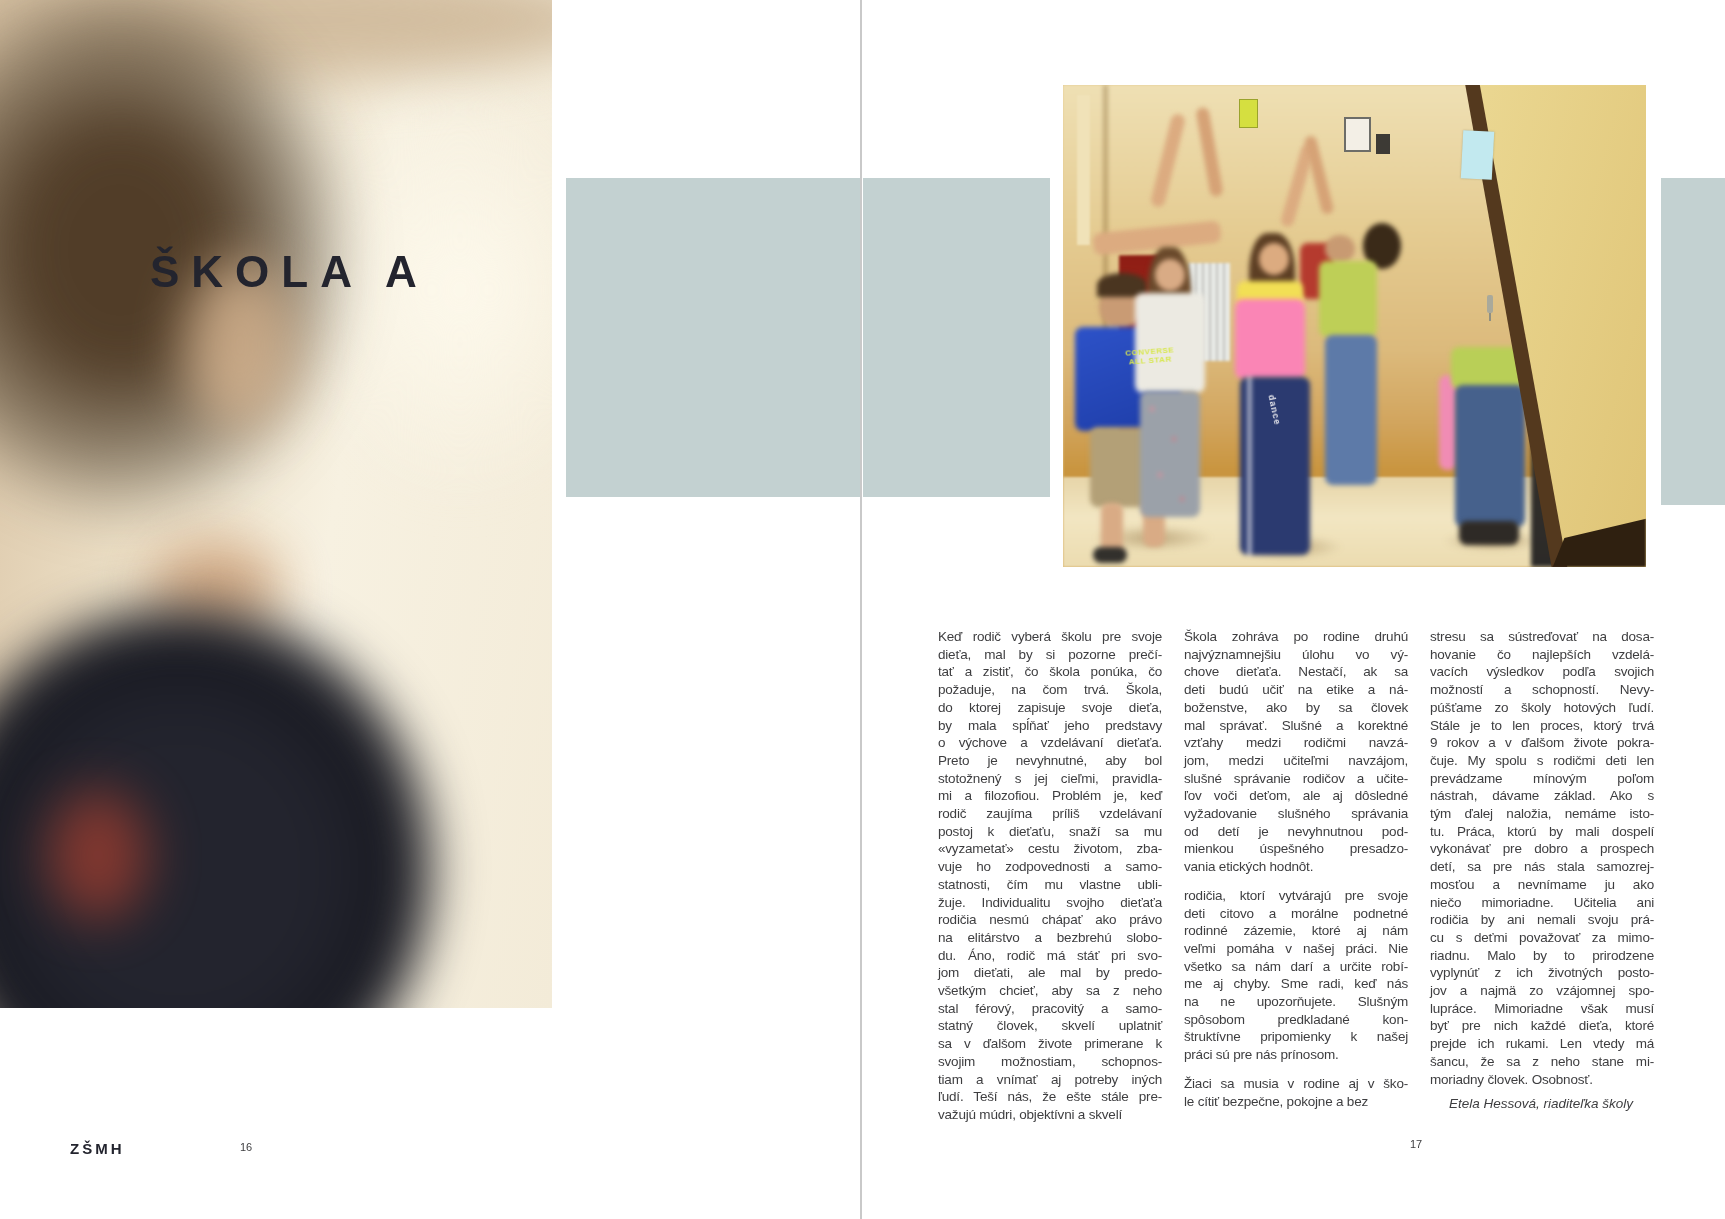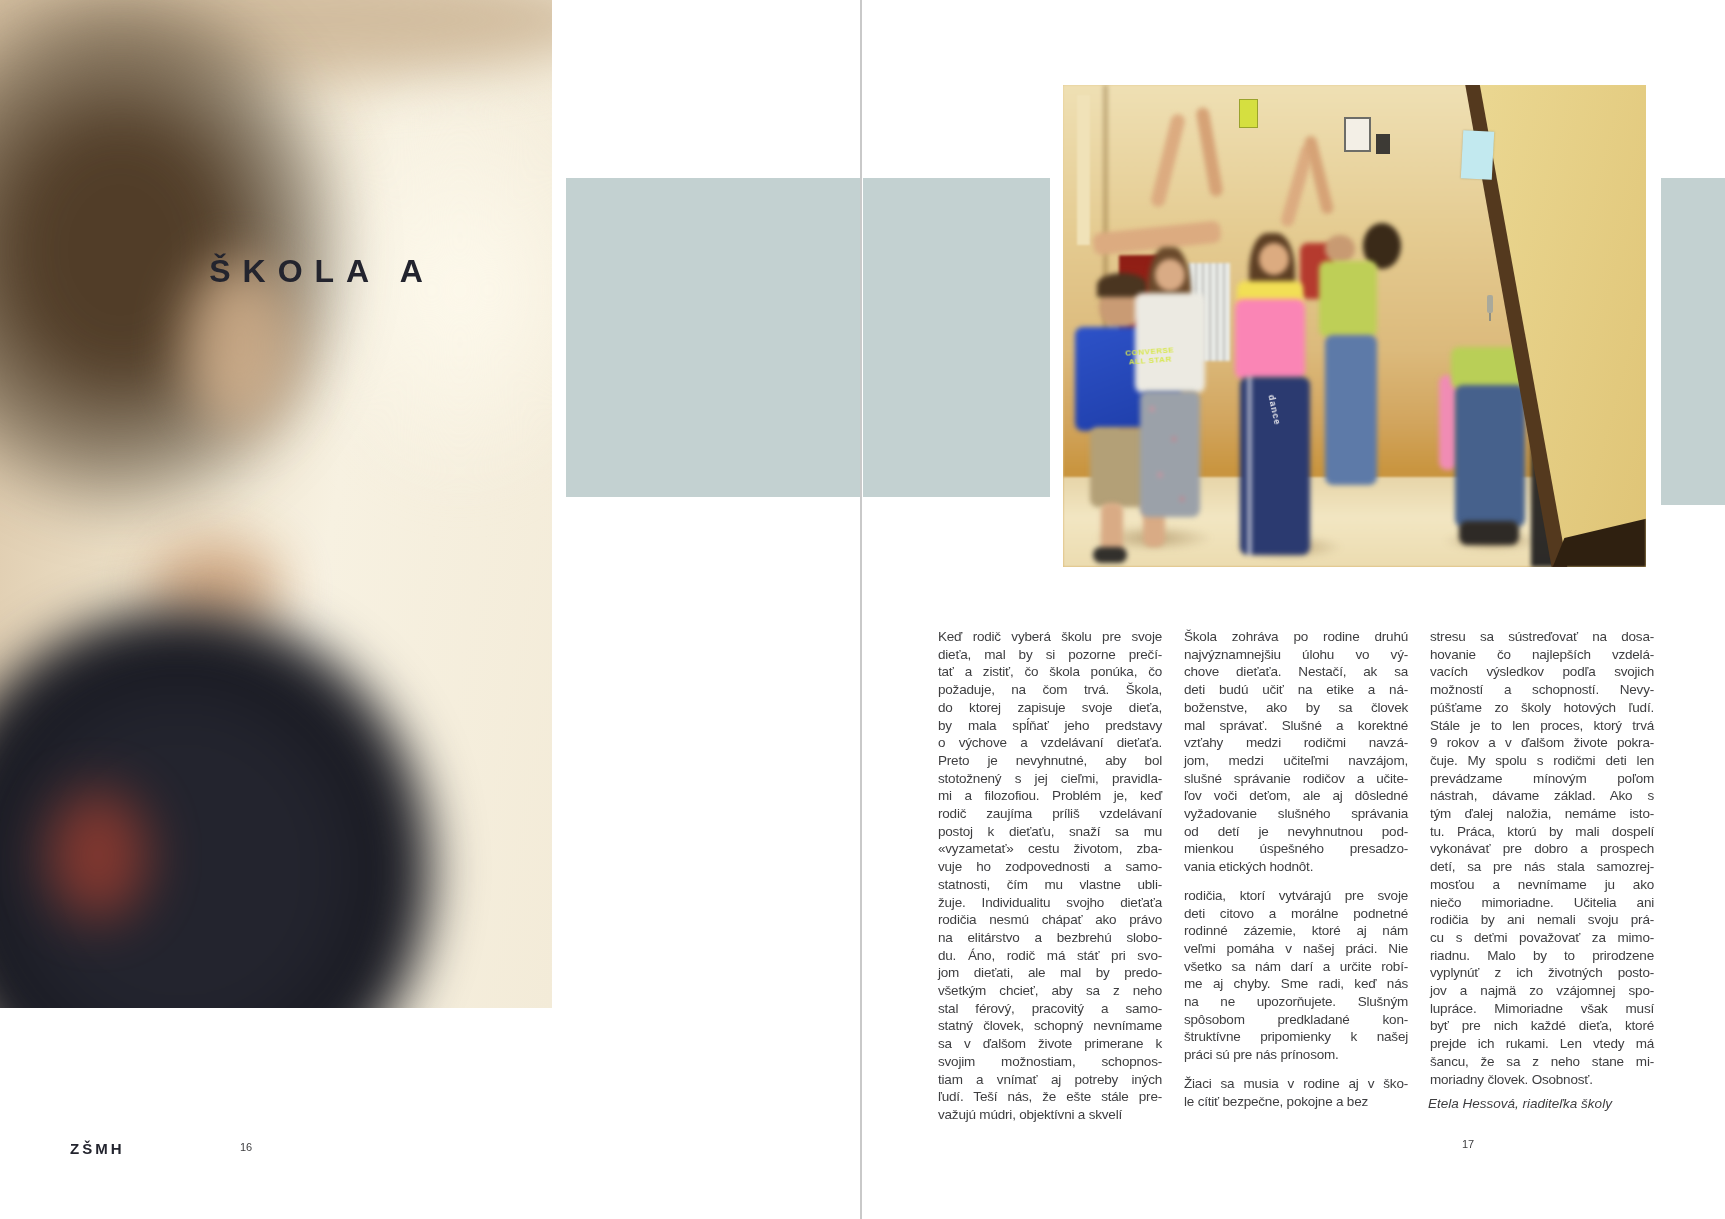--- a/index.html
+++ b/index.html
@@ -24,22 +24,22 @@
   .pl-wallband{left:-30px;top:-40px;width:640px;height:120px;background:#d2bd9f;border-radius:0;}
   .pl-glow{left:300px;top:80px;width:320px;height:420px;background:radial-gradient(closest-side,#fdf9ec,rgba(253,249,236,0));}
   .pl-hair{left:-120px;top:-30px;width:480px;height:560px;background:radial-gradient(closest-side,#513d28 40%,#33261674 75%,rgba(51,38,22,0));}
   .pl-face{left:185px;top:260px;width:110px;height:170px;background:#d7b48f;opacity:.8;}
   .pl-neck{left:150px;top:540px;width:130px;height:95px;background:#cfa57f;opacity:.9;}
   .pl-shirt{left:-70px;top:610px;width:500px;height:520px;border-radius:40% 60% 0 0;
     background:radial-gradient(closest-side,#23242e 55%,#191a22 85%);}
   .pl-red{left:48px;top:790px;width:100px;height:130px;background:#8c3a30;opacity:.9;}
 
   
-  .title{left:134px;top:240px;width:376px;text-align:center;color:var(--title-text,#23242e);
-    font-weight:700;font-size:32px;line-height:63px;letter-spacing:12px;white-space:nowrap;}
+  .title{left:150px;top:240px;width:376px;color:var(--title-text,#23242e);
+    font-weight:700;font-size:44px;line-height:63px;letter-spacing:12px;white-space:nowrap;}
 
   
   .photo-hall{left:1063px;top:85px;width:583px;height:482px;overflow:hidden;background:#e3c88e;}
   .ph{position:absolute;}
   .ph-wall{inset:0;background:linear-gradient(180deg,#efe0b4 0%,#e5cc92 30%,#dcba7c 55%,#d2a55e 70%,#c9953f 80%);filter:blur(1px);}
   .ph-corner{left:40px;top:0;width:5px;height:400px;background:rgba(120,85,35,.35);filter:blur(2px);}
   .ph-doorframe-strip{left:14px;top:10px;width:13px;height:150px;background:#f0e2b8;filter:blur(1px);}
   .ph-floor{left:0;top:392px;width:583px;height:90px;
     background:linear-gradient(180deg,#e7d5a9 0%,#f2e6c2 45%,#ecdcb0 100%);filter:blur(1px);}
   .ph-sign{left:176px;top:14px;width:17px;height:27px;background:#d5df40;border:1px solid #9aa32c;}
@@ -66,28 +66,28 @@
     text-align:center;transform:rotate(-4deg);letter-spacing:.5px;line-height:9px;filter:blur(.4px);}
   .pants-text{position:absolute;left:196px;top:320px;color:#e8e8ee;font-size:9px;font-weight:700;
     transform:rotate(78deg);letter-spacing:1px;filter:blur(.4px);}
 
   
   .article{left:938px;top:628px;width:716px;display:flex;justify-content:space-between;}
   .col{width:224px;color:var(--body-text,#3e3e40);font-size:13.5px;line-height:17.7px;letter-spacing:-0.2px;}
   .para + .para{margin-top:11px;}
   .line{white-space:nowrap;text-align:justify;text-align-last:justify;}
   .line-last{text-align-last:left;}
-  .attribution{left:1428px;top:1096px;width:226px;text-align:left;font-style:italic;
+  .attribution{left:1428px;top:1096px;width:226px;text-align:center;font-style:italic;
     font-size:13.5px;color:var(--body-text,#3e3e40);}
 
   
   .footer-brand{left:70px;top:1140px;font-size:15px;font-weight:700;letter-spacing:3px;color:var(--title-text,#23242e);}
   .pagenum{font-size:11px;color:var(--body-text,#3e3e40);}
   .pagenum-left{left:240px;top:1141px;}
-  .pagenum-right{left:1462px;top:1138px;}
+  .pagenum-right{left:1410px;top:1138px;}
 </style>
 </head>
 <body style="--accent-block: #c3d1d1; --title-text: #23242e; --body-text: #3e3e40; --fold-line: #c9c9c9;">
 
 <div class="spread">
 
   <div>
 
     <div class="abs photo-left">
       <div class="layer pl-wallband"></div>
@@ -200,21 +200,21 @@
             <div class="line">«vyzametať» cestu životom, zba-</div>
             <div class="line">vuje ho zodpovednosti a samo-</div>
             <div class="line">statnosti, čím mu vlastne ubli-</div>
             <div class="line">žuje. Individualitu svojho dieťaťa</div>
             <div class="line">rodičia nesmú chápať ako právo</div>
             <div class="line">na elitárstvo a bezbrehú slobo-</div>
             <div class="line">du. Áno, rodič má stáť pri svo-</div>
             <div class="line">jom dieťati, ale mal by predo-</div>
             <div class="line">všetkým chcieť, aby sa z neho</div>
             <div class="line">stal férový, pracovitý a samo-</div>
-            <div class="line">statný človek, schopný nevnímame</div>
+            <div class="line">statný človek, skvelí uplatniť</div>
             <div class="line">sa v ďalšom živote primerane k</div>
             <div class="line">svojim možnostiam, schopnos-</div>
             <div class="line">tiam a vnímať aj potreby iných</div>
             <div class="line">ľudí. Teší nás, že ešte stále pre-</div>
             <div class="line line-last">važujú múdri, objektívni a skvelí</div>
           </div>
         </div>
       <div class="col">
           <div class="para">
             <div class="line">Škola zohráva po rodine druhú</div>

